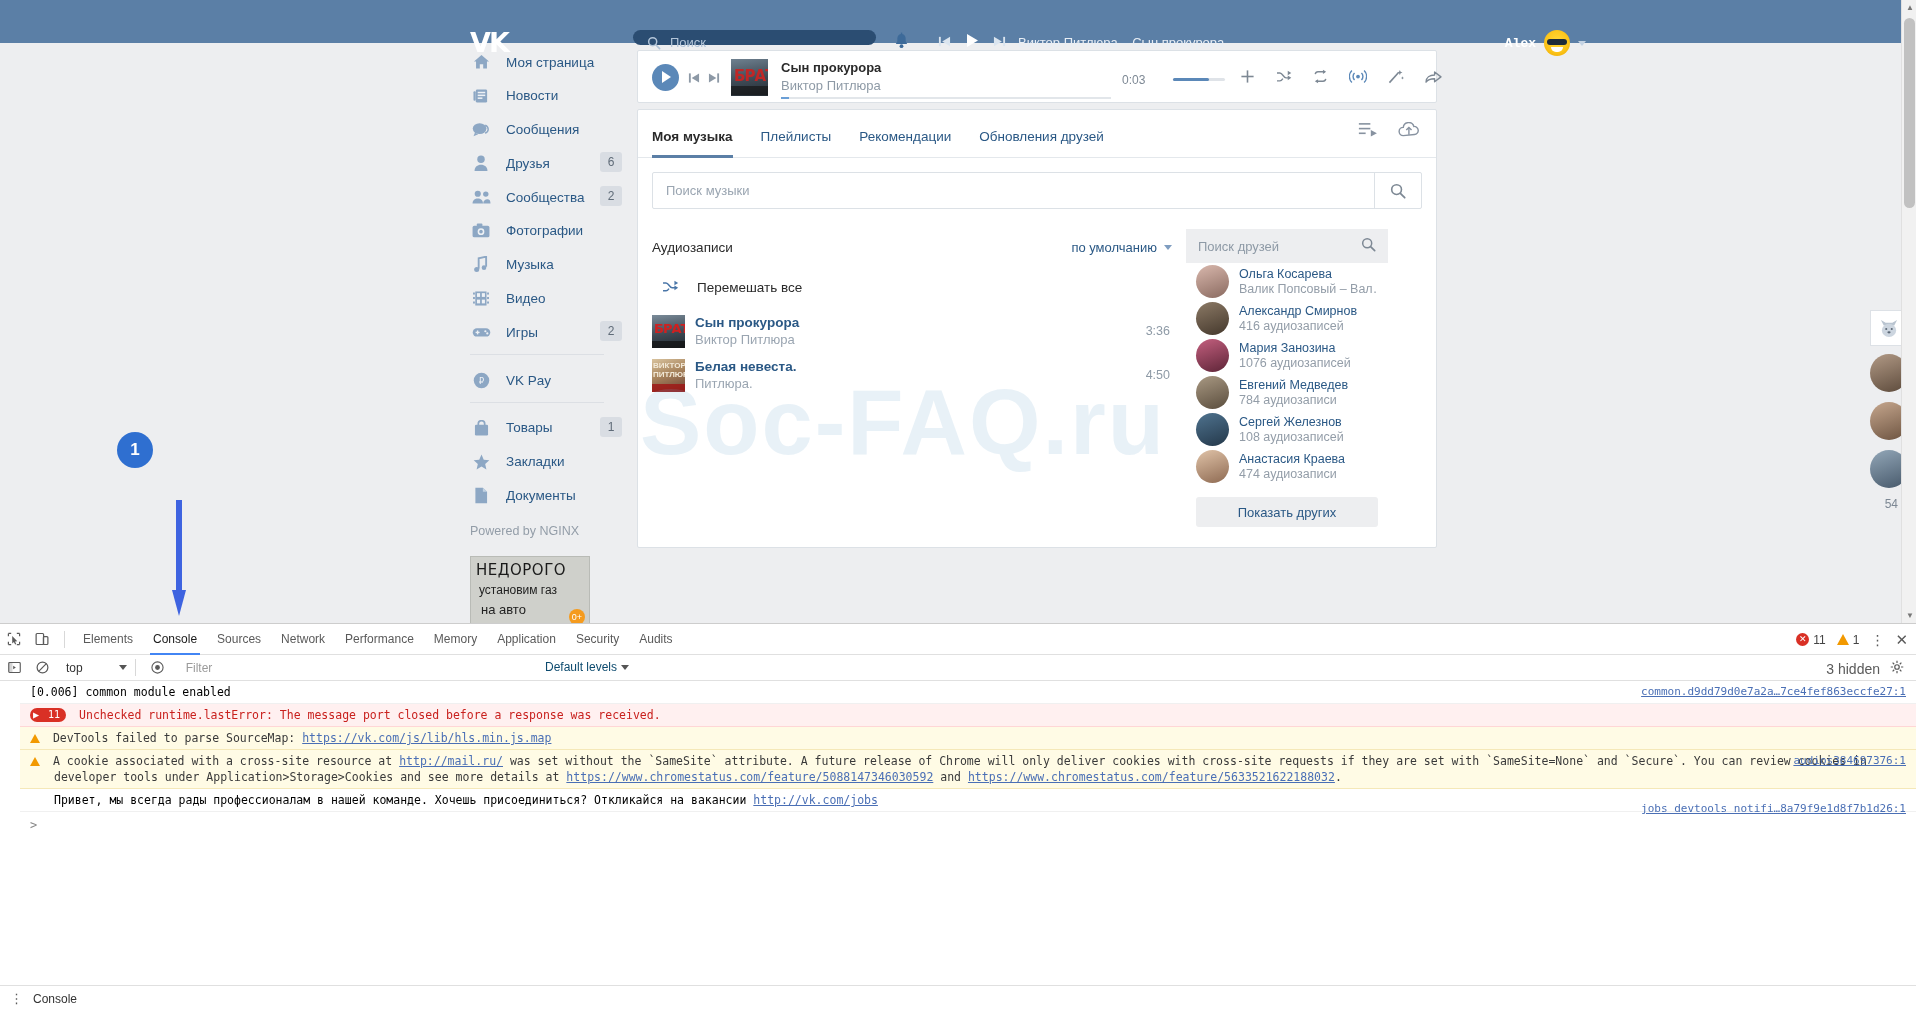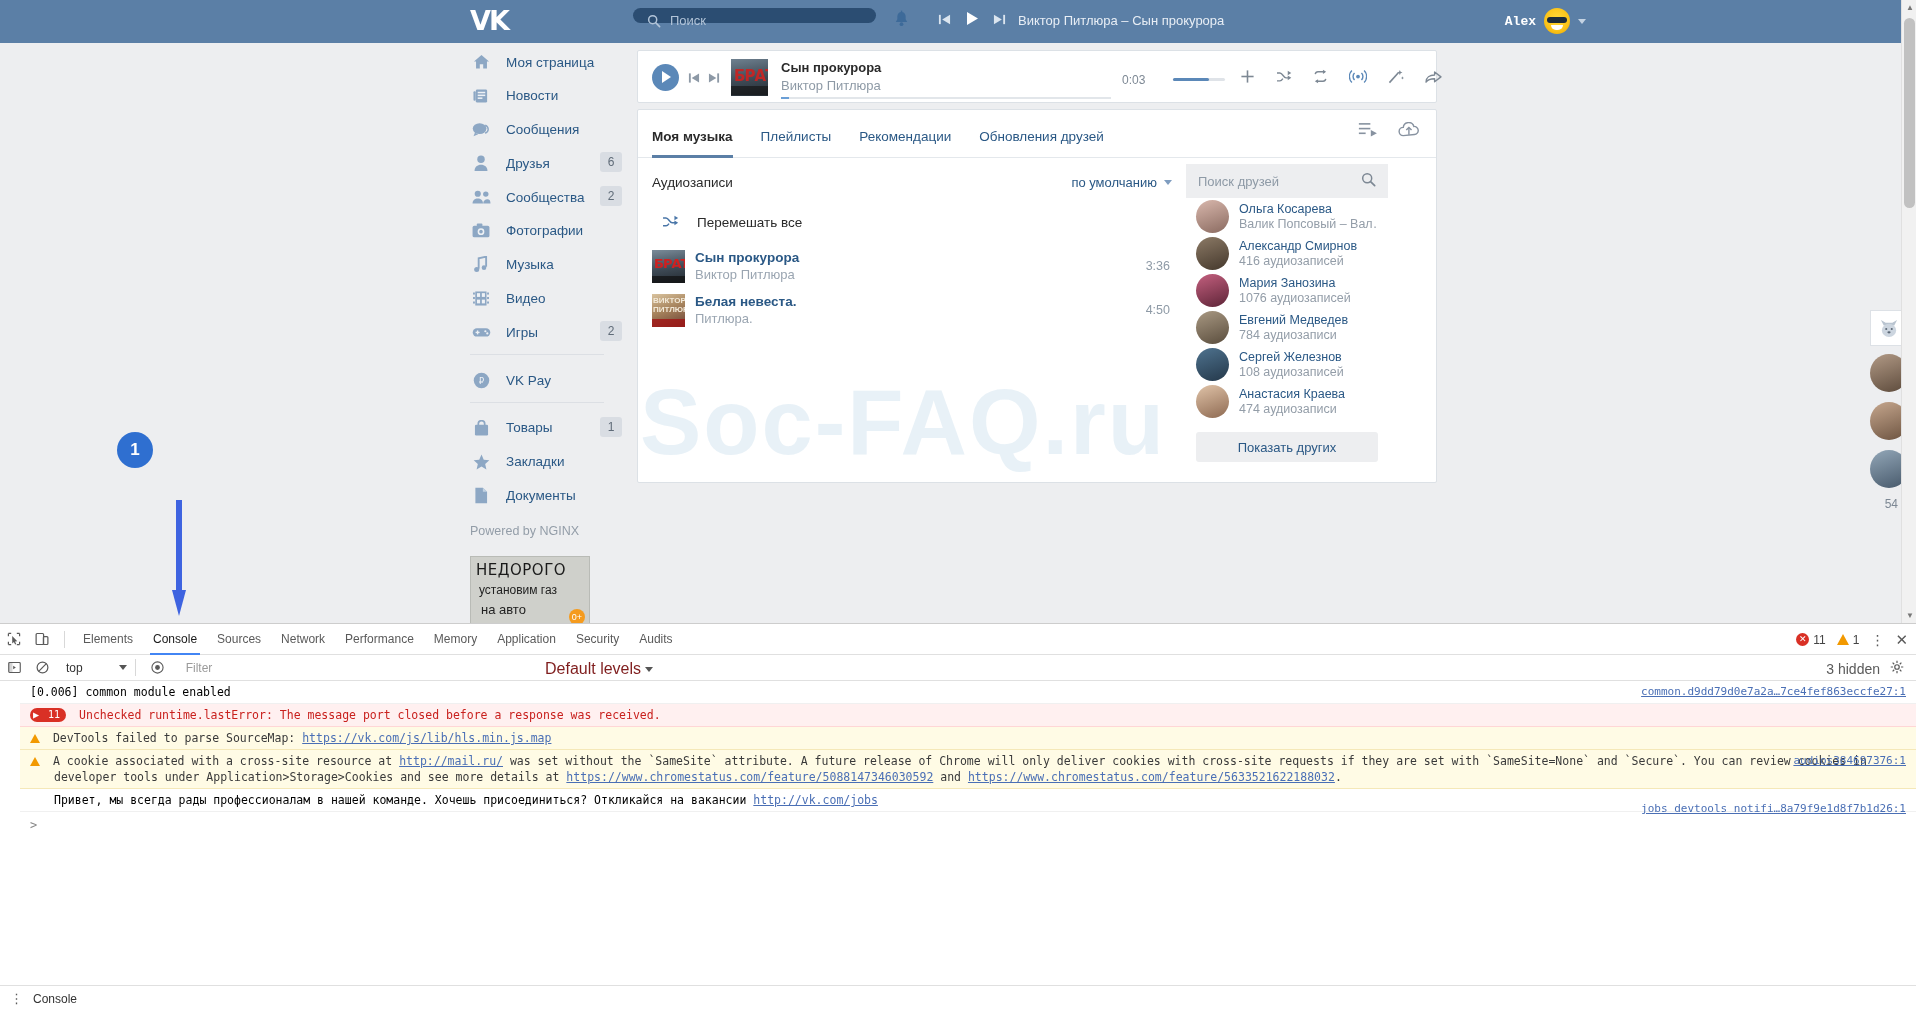--- a/index.html
+++ b/index.html
@@ -17,21 +17,21 @@
   .wm2 { left:760px; top:690px; font-size:56px; color:rgba(160,150,150,0.22); }
   .wm3 { left:930px; top:820px; font-size:72px; font-style:italic;
          color:rgba(150,160,175,0.30); }
 
   
   .vk-page { position:absolute; left:0; top:0; width:1916px; height:623px;
              background:#edeef0; overflow:hidden; z-index:1; }
 
   .topbar { position:absolute; left:0; top:0; width:1916px; height:43px;
             background:#5b7fa6; z-index:5; }
-  .tb-inner { position:relative; width:100%; height:100%; }
+  .tb-inner { position:relative; width:100%; height:100%;margin-top:22px; }
   .vk-logo { position:absolute; left:470px; top:8px; width:42px; height:26px;
              color:#fff; font-size:27px; font-weight:700; line-height:26px;
              letter-spacing:-2px; font-family:"DejaVu Sans", sans-serif; }
   .tb-search { position:absolute; left:633px; top:8px; width:243px; height:15px;
                background:#2b4d72; border-radius:14px; }
   .tb-search .mag { position:absolute; left:14px; top:6px; }
   .tb-search .ph { position:absolute; left:37px; top:5px; font-size:13px;
                    color:#b2c4d8; }
   .tb-bell { position:absolute; left:893px; top:10px; }
   .tb-media { position:absolute; left:938px; top:11px; display:flex;
@@ -219,22 +219,22 @@
   .warn-tri { width:0; height:0; border-left:6px solid transparent;
      border-right:6px solid transparent; border-bottom:11px solid #f29900; }
   .dt-kebab { color:#5a5a5a; font-size:14px; cursor:pointer; }
   .dt-close { color:#5a5a5a; font-size:15px; cursor:pointer; }
 
   .dt-filters { height:26px; border-bottom:1px solid #e0e0e0; display:flex;
                 align-items:center; position:relative; font-size:12px; }
   .ctx-sel { display:flex; align-items:center; gap:36px; font-size:12px;
              color:#333; margin-left:10px; }
   .filter-ph { margin-left:14px; font-size:12px; color:#9b9b9b; }
-  .levels { position:absolute; left:545px; top:5px; font-size:16px;
-            color:#7f1d1d; display:flex; gap:4px; align-items:center; }
+  .levels { position:absolute; left:545px; top:5px; font-size:12px;
+            color:#0c4a6e; display:flex; gap:4px; align-items:center; }
   .hidden-cnt { position:absolute; right:36px; top:6px; font-size:14px;
                 color:#5a5a5a; }
   .gear { position:absolute; right:12px; top:5px; color:#5a5a5a; }
 
   .clog { font-family:"DejaVu Sans Mono", monospace; font-size:11.5px;padding-left:20px; }
   .cline { position:relative; padding:3px 10px 3px 10px; min-height:18px;
            border-bottom:1px solid #f0f0f0; line-height:16px; }
   .cline.err { background:#fff0f0; border-bottom-color:#ffd6d6; color:#c9211e; }
   .cline.warn { background:#fffbe5; border-bottom-color:#f5e8b8; color:#3a3a3a; }
   .cline .src { position:absolute; right:10px; top:3px; color:#4a6fb5;
@@ -582,20 +582,31 @@
           <span>
             <svg width="22" height="16" viewBox="0 0 23 17">
                 <path d="M5.4 14.5a4.4 4.4 0 0 1 0-8.8 5.8 5.8 0 0 1 11.3-1 4.3 4.3 0 0 1 .6 8.6z" fill="none" stroke="#8792a0" stroke-width="1.5"></path>
                 <line x1="11.4" y1="13.5" x2="11.4" y2="6.2" stroke="#8792a0" stroke-width="1.5"></line>
                 <polyline points="8.6,8.6 11.4,5.8 14.2,8.6" fill="none" stroke="#8792a0" stroke-width="1.5"></polyline>
               </svg>
           </span>
         </span>
       </div>
 
+      <div class="msearch">
+        <div class="msearch-in">
+          <span class="ph">Поиск музыки</span>
+          <span class="msearch-btn">
+            <svg width="16" height="16" viewBox="0 0 17 17">
+                <circle cx="7" cy="7" r="5.2" fill="none" stroke="#7d8894" stroke-width="1.7"></circle>
+                <line x1="11" y1="11" x2="15.6" y2="15.6" stroke="#7d8894" stroke-width="1.9" stroke-linecap="round"></line>
+              </svg>
+          </span>
+        </div>
+      </div>
 
       <div class="twocol" style="padding:0 0 10px 0;">
 
         <div class="audio-col">
           <div class="audio-head">
             <span class="t">Аудиозаписи</span>
             <span class="s">
               <span>по умолчанию</span>
               <span class="chev" style="border-top-color:#7f9dc0;"></span>
             </span>

